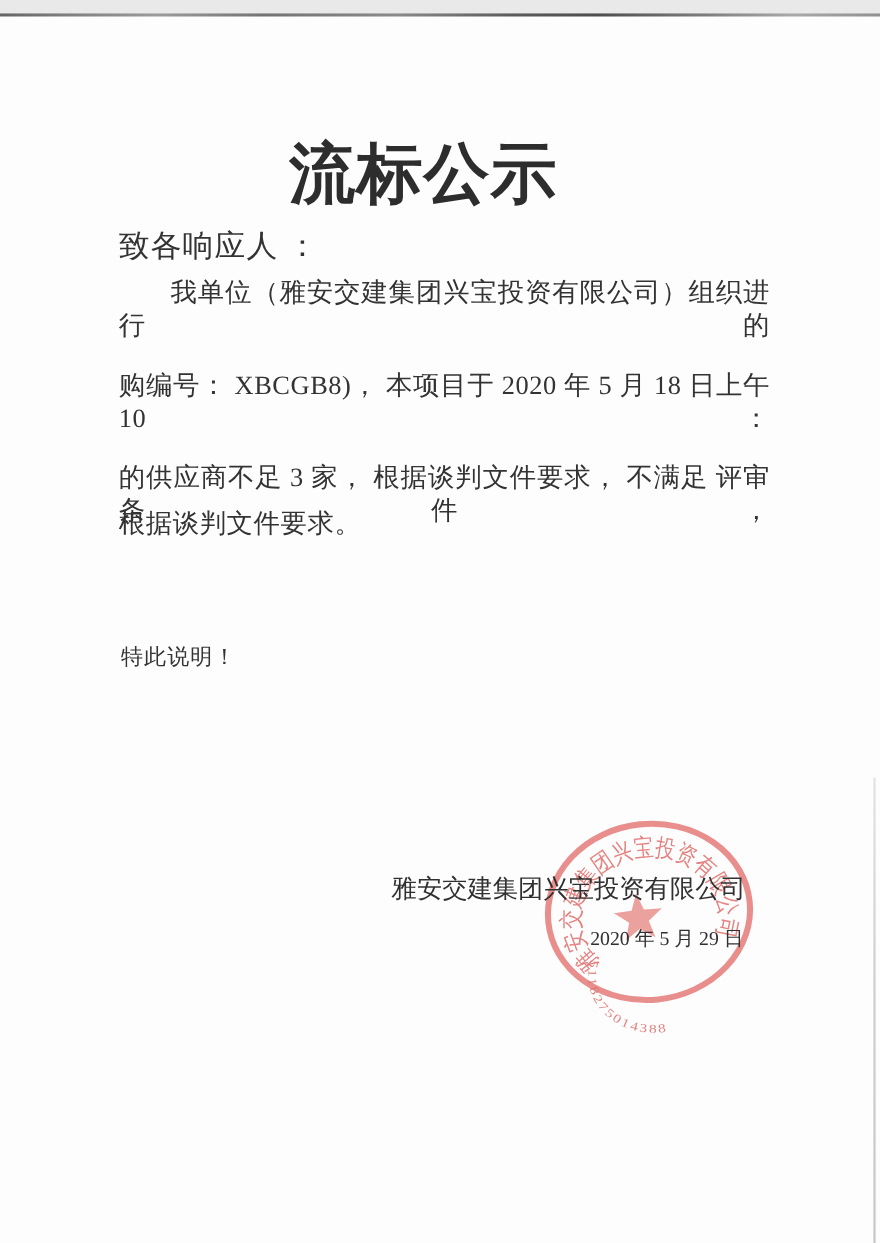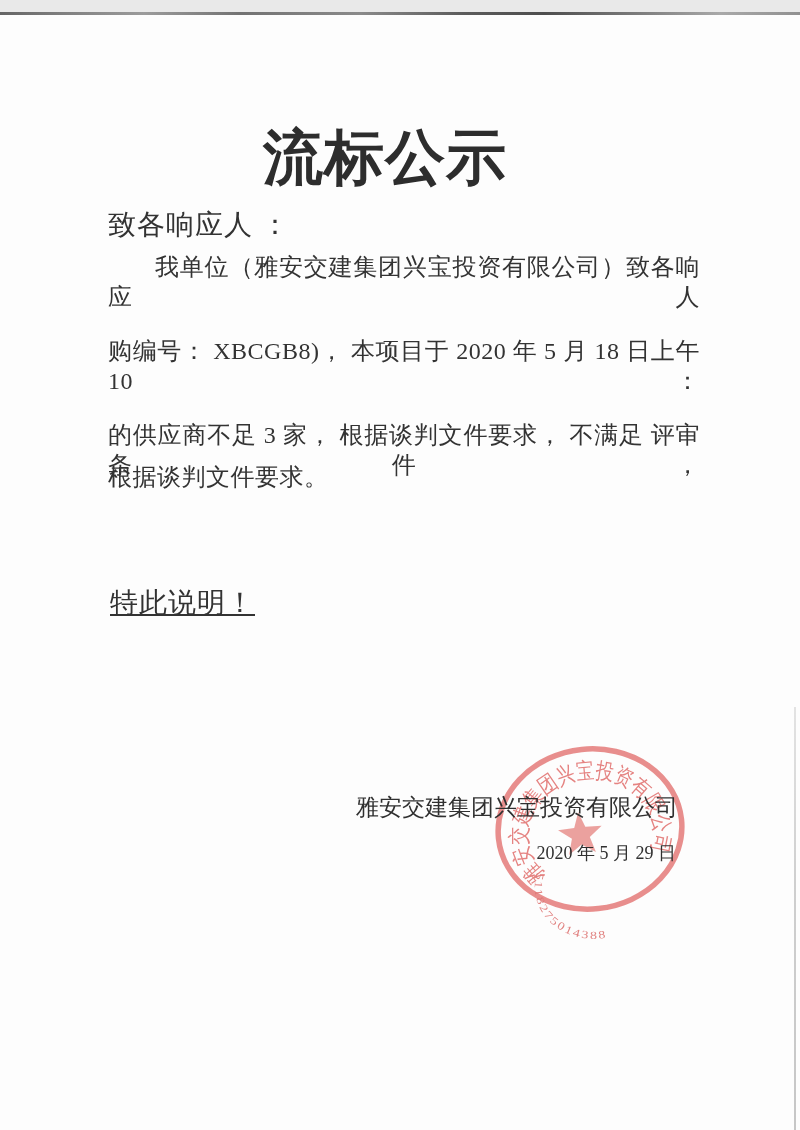--- a/index.html
+++ b/index.html
@@ -45,21 +45,21 @@
   .body-line.first { text-indent: 47px; }
   .body-line.last { text-align: left; text-align-last: left; }
   .bl-0 { top: 240px; }
   .bl-1 { top: 282px; }
   .bl-2 { top: 324px; }
   .bl-3 { top: 366px; }
   .bl-4 { top: 408px; }
   .bl-5 { top: 450px; }
   .closing {
     position: absolute; left: 110px; top: 572px;
-    font-size: 28px; letter-spacing: 1px; text-decoration: underline;
+    font-size: 20px; letter-spacing: 1px;
   }
   .sig-company {
     position: absolute; right: 122px; top: 780px;
     font-size: 23px; letter-spacing: 0px; color: #303030;
     z-index: 3;
   }
   .sig-date {
     position: absolute; right: 124px; top: 829px;
     font-size: 18px; color: #303030;
     z-index: 3;
@@ -79,21 +79,21 @@
 
 <div class="page">
 
   <div class="scan-edge-top"></div>
   <div class="scan-edge-right"></div>
 
   <div class="doc-title">流标公示</div>
 
   <div class="salutation">致各响应人 ：</div>
 
-  <div class="body-line first bl-0">我单位（雅安交建集团兴宝投资有限公司）致各响应人</div>
+  <div class="body-line first bl-0">我单位（雅安交建集团兴宝投资有限公司）组织进行的</div>
   <div class="body-line bl-2">购编号： XBCGB8)， 本项目于 2020 年 5 月 18 日上午 10：</div>
   <div class="body-line bl-4">的供应商不足 3 家， 根据谈判文件要求， 不满足 评审条件，</div>
   <div class="body-line last bl-5">根据谈判文件要求。</div>
 
   <div class="closing">特此说明！</div>
 
   <div class="sig-company">雅安交建集团兴宝投资有限公司</div>
   <div class="sig-date">2020 年 5 月 29 日</div>
 
   <svg class="seal" viewBox="0 0 260 230">

